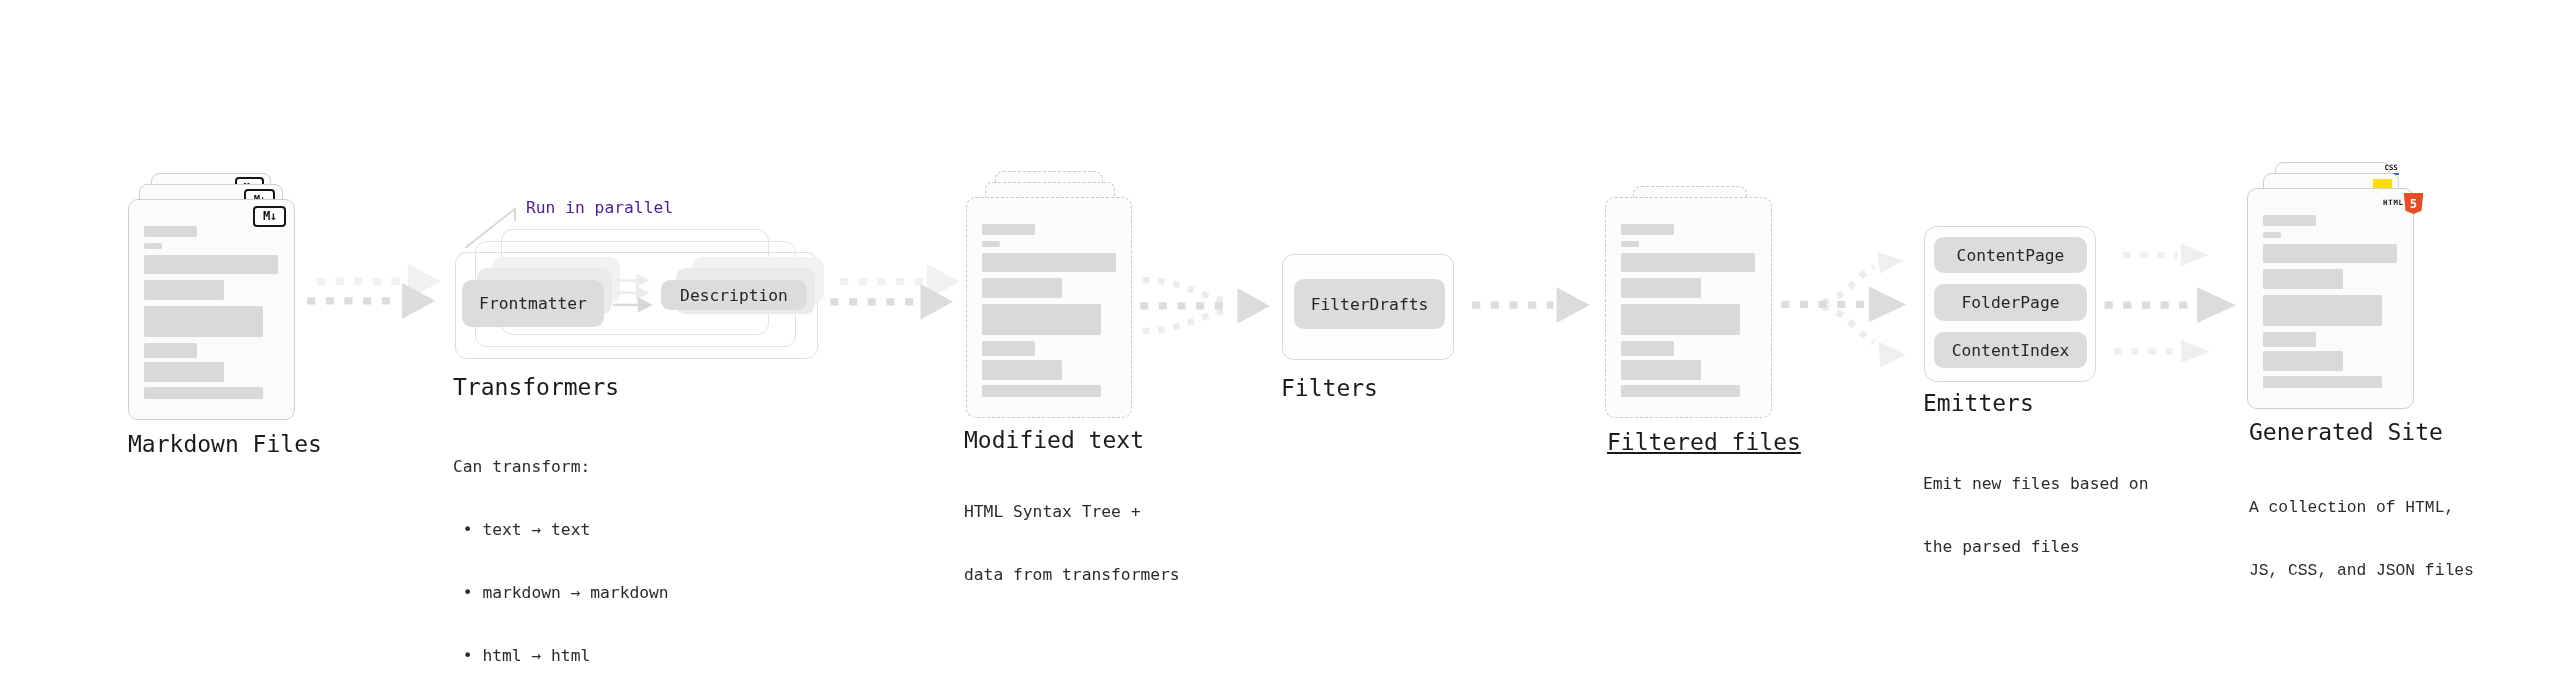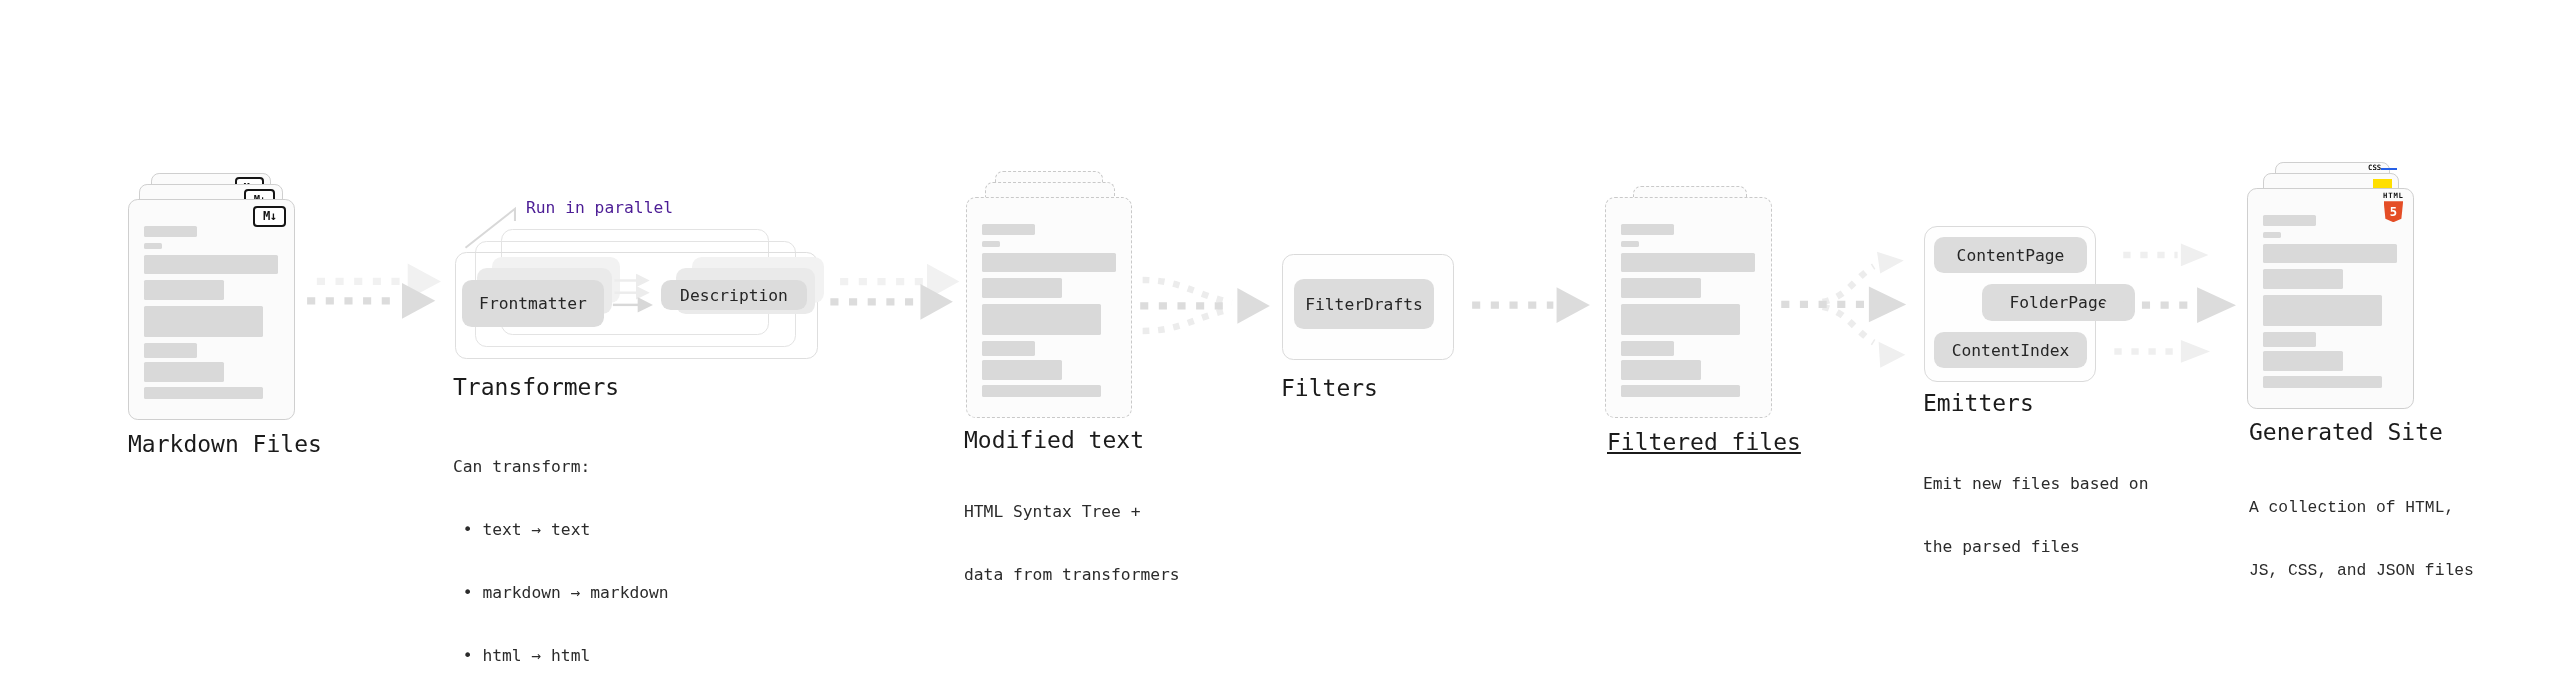--- a/index.html
+++ b/index.html
@@ -29,25 +29,25 @@
   .pill{position:absolute;background:#dcdcdc;border-radius:9.8px;display:flex;align-items:center;
         justify-content:center;font-size:16.3px;color:#262626;box-sizing:border-box;white-space:pre;}
   .pill.ghost1{background:#eaeaea;}
   .pill.ghost2{background:#f2f2f2;}
   
   .stage-label{position:absolute;font-size:23px;line-height:24.4px;color:#1b1b1b;white-space:pre;}
   .stage-desc{position:absolute;font-size:16.3px;line-height:21px;color:#2b2b2b;white-space:pre;}
   .annotation{position:absolute;font-size:16.3px;color:#4c1d95;white-space:pre;}
   svg.arrow{position:absolute;overflow:visible;}
   
-  .css-badge{position:absolute;display:flex;flex-direction:row;align-items:center;}
+  .css-badge{position:absolute;display:flex;flex-direction:column;align-items:center;margin-left:15px;}
   .css-badge .t{font-size:7.3px;font-weight:bold;color:#101010;line-height:6.5px;letter-spacing:0;}
   .css-badge .bar-blue{width:16.3px;height:2.4px;background:#2760e6;margin-top:0.8px;}
   .js-badge{position:absolute;background:#ffdf00;}
-  .html5-badge{position:absolute;display:flex;flex-direction:column;align-items:center;}
+  .html5-badge{position:absolute;display:flex;flex-direction:row;align-items:center;}
   .html5-badge .word{font-size:7.3px;font-weight:bold;letter-spacing:0.8px;color:#101010;line-height:8.1px;}
   .html5-badge .shield{width:19.5px;height:21px;background:#e44d26;margin-top:0.8px;
       clip-path:polygon(0 0,100% 0,91% 84%,50% 100%,9% 84%);
       display:flex;align-items:center;justify-content:center;color:#ffffff;font-size:12.2px;font-weight:bold;}
 </style>
 </head>
 <body>
 
 <div class="canvas">
 
@@ -153,21 +153,21 @@
       <path d="M 8,16 C 55,16 72,34 118,44"></path>
       <path d="M 8,79 C 55,79 72,62 118,52"></path>
     </g>
     <g>
       <line x1="5" y1="48" x2="113" y2="48" stroke="#dcdcdc" stroke-width="9" stroke-dasharray="10 13"></line>
       <polygon points="125,26 165,48 125,70" fill="#dcdcdc"></polygon>
     </g>
   </svg>
 
   <div class="outline-box" style="left:1282px;top:254px;width:172px;height:106px;"></div>
-  <div class="pill" style="left:1294px;top:279px;width:140px;height:50px;">FilterDrafts</div>
+  <div class="pill" style="left:1294px;top:279px;width:151px;height:50px;">FilterDrafts</div>
   <div class="stage-label" style="left:1281px;top:376px;">Filters</div>
 
   <svg class="arrow" style="left:1464px;top:275px;" width="134" height="61" viewBox="0 0 165 75">
     <g>
       <line x1="10" y1="37" x2="110" y2="37" stroke="#dcdcdc" stroke-width="9" stroke-dasharray="10 13"></line>
       <polygon points="114,15 155,37 114,59" fill="#dcdcdc"></polygon>
     </g>
   </svg>
 
   <div class="doc dashed back" style="left:1633px;top:186px;width:114px;height:89px;"></div>
@@ -191,21 +191,21 @@
     <polygon points="122,18 155,29 126,45" fill="#efefef"></polygon>
     <polygon points="124,129 157,145 126,161" fill="#efefef"></polygon>
     <g>
       <line x1="4" y1="83" x2="108" y2="83" stroke="#dcdcdc" stroke-width="9" stroke-dasharray="10 13"></line>
       <polygon points="112,61 158,83 112,105" fill="#dcdcdc"></polygon>
     </g>
   </svg>
 
   <div class="outline-box" style="left:1924px;top:226px;width:172px;height:156px;border-radius:13px;"></div>
   <div class="pill" style="left:1934px;top:237px;width:153px;height:36px;">ContentPage</div>
-  <div class="pill" style="left:1934px;top:284px;width:153px;height:37px;margin-left:48px;">FolderPage</div>
+  <div class="pill" style="left:1934px;top:284px;width:153px;height:37px;">FolderPage</div>
   <div class="pill" style="left:1934px;top:332px;width:153px;height:36px;">ContentIndex</div>
   <div class="stage-label" style="left:1923px;top:391px;">Emitters</div>
   <div class="stage-desc" style="left:1923px;top:431px;">
     <div>Emit new files based on</div>
     <div>the parsed files</div>
   </div>
 
   <svg class="arrow" style="left:2103px;top:241px;" width="146" height="130" viewBox="0 0 180 160">
     <g>
       <line x1="25" y1="17" x2="92" y2="17" stroke="#efefef" stroke-width="8" stroke-dasharray="9 12"></line>

